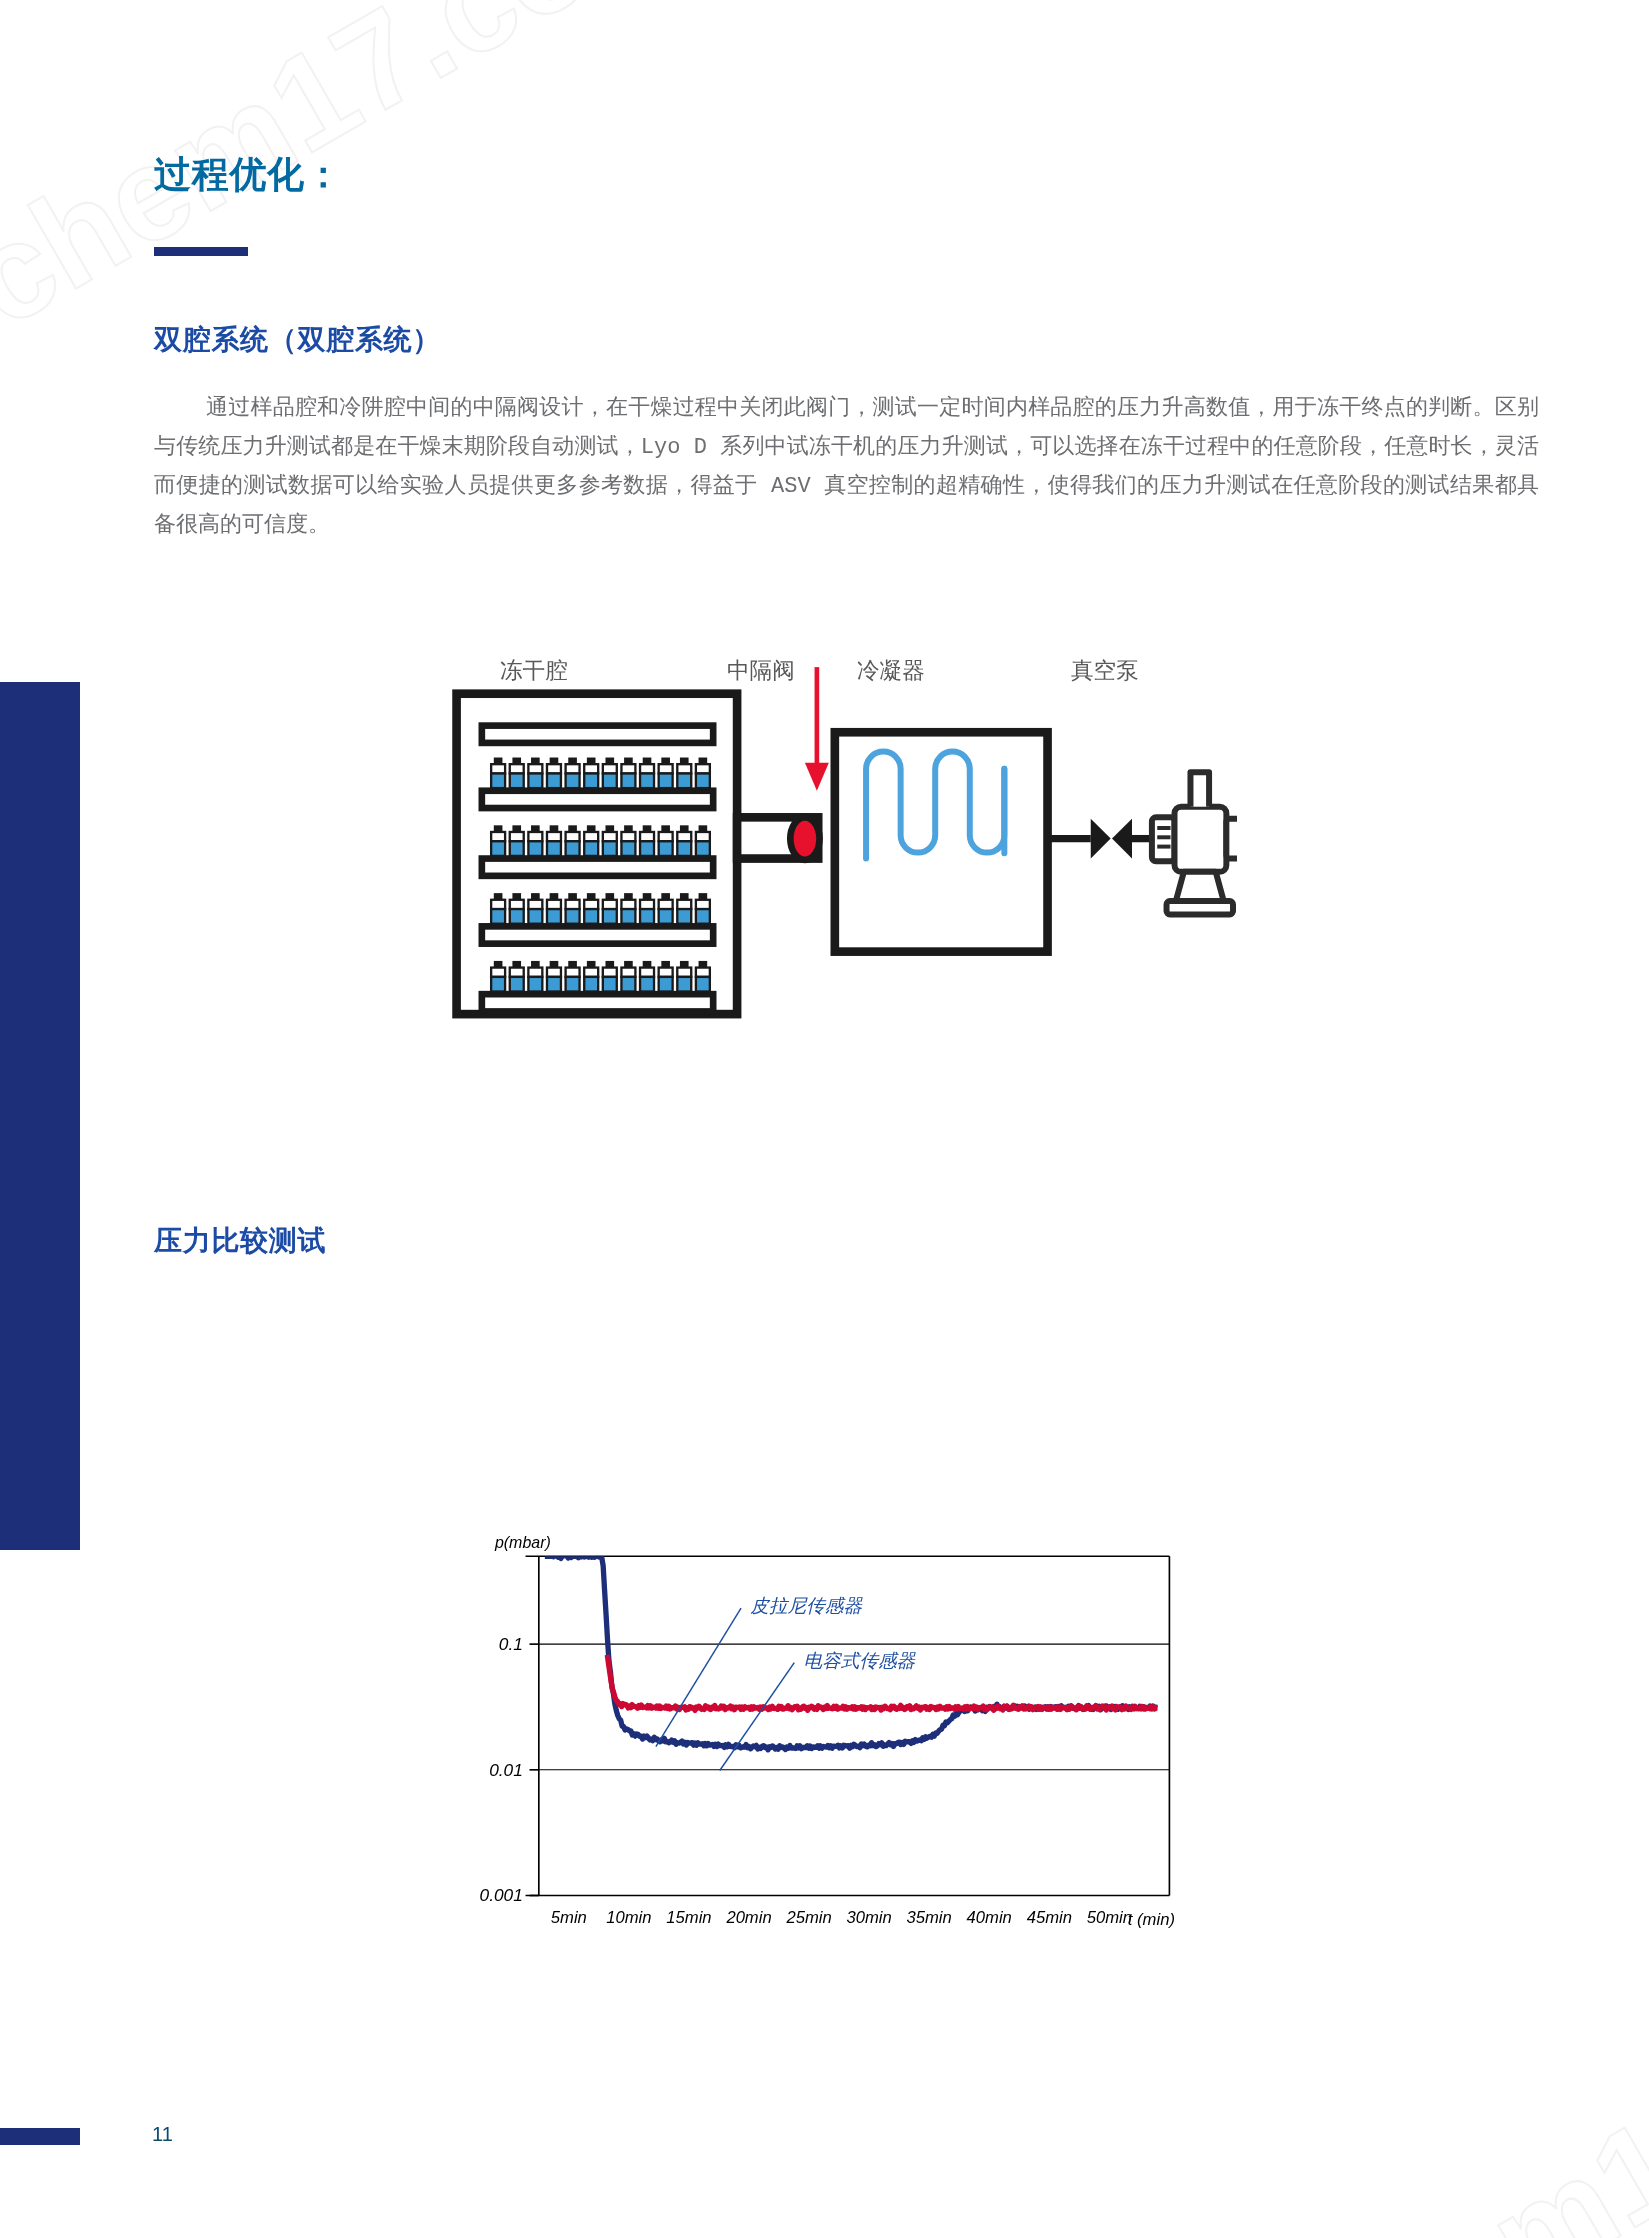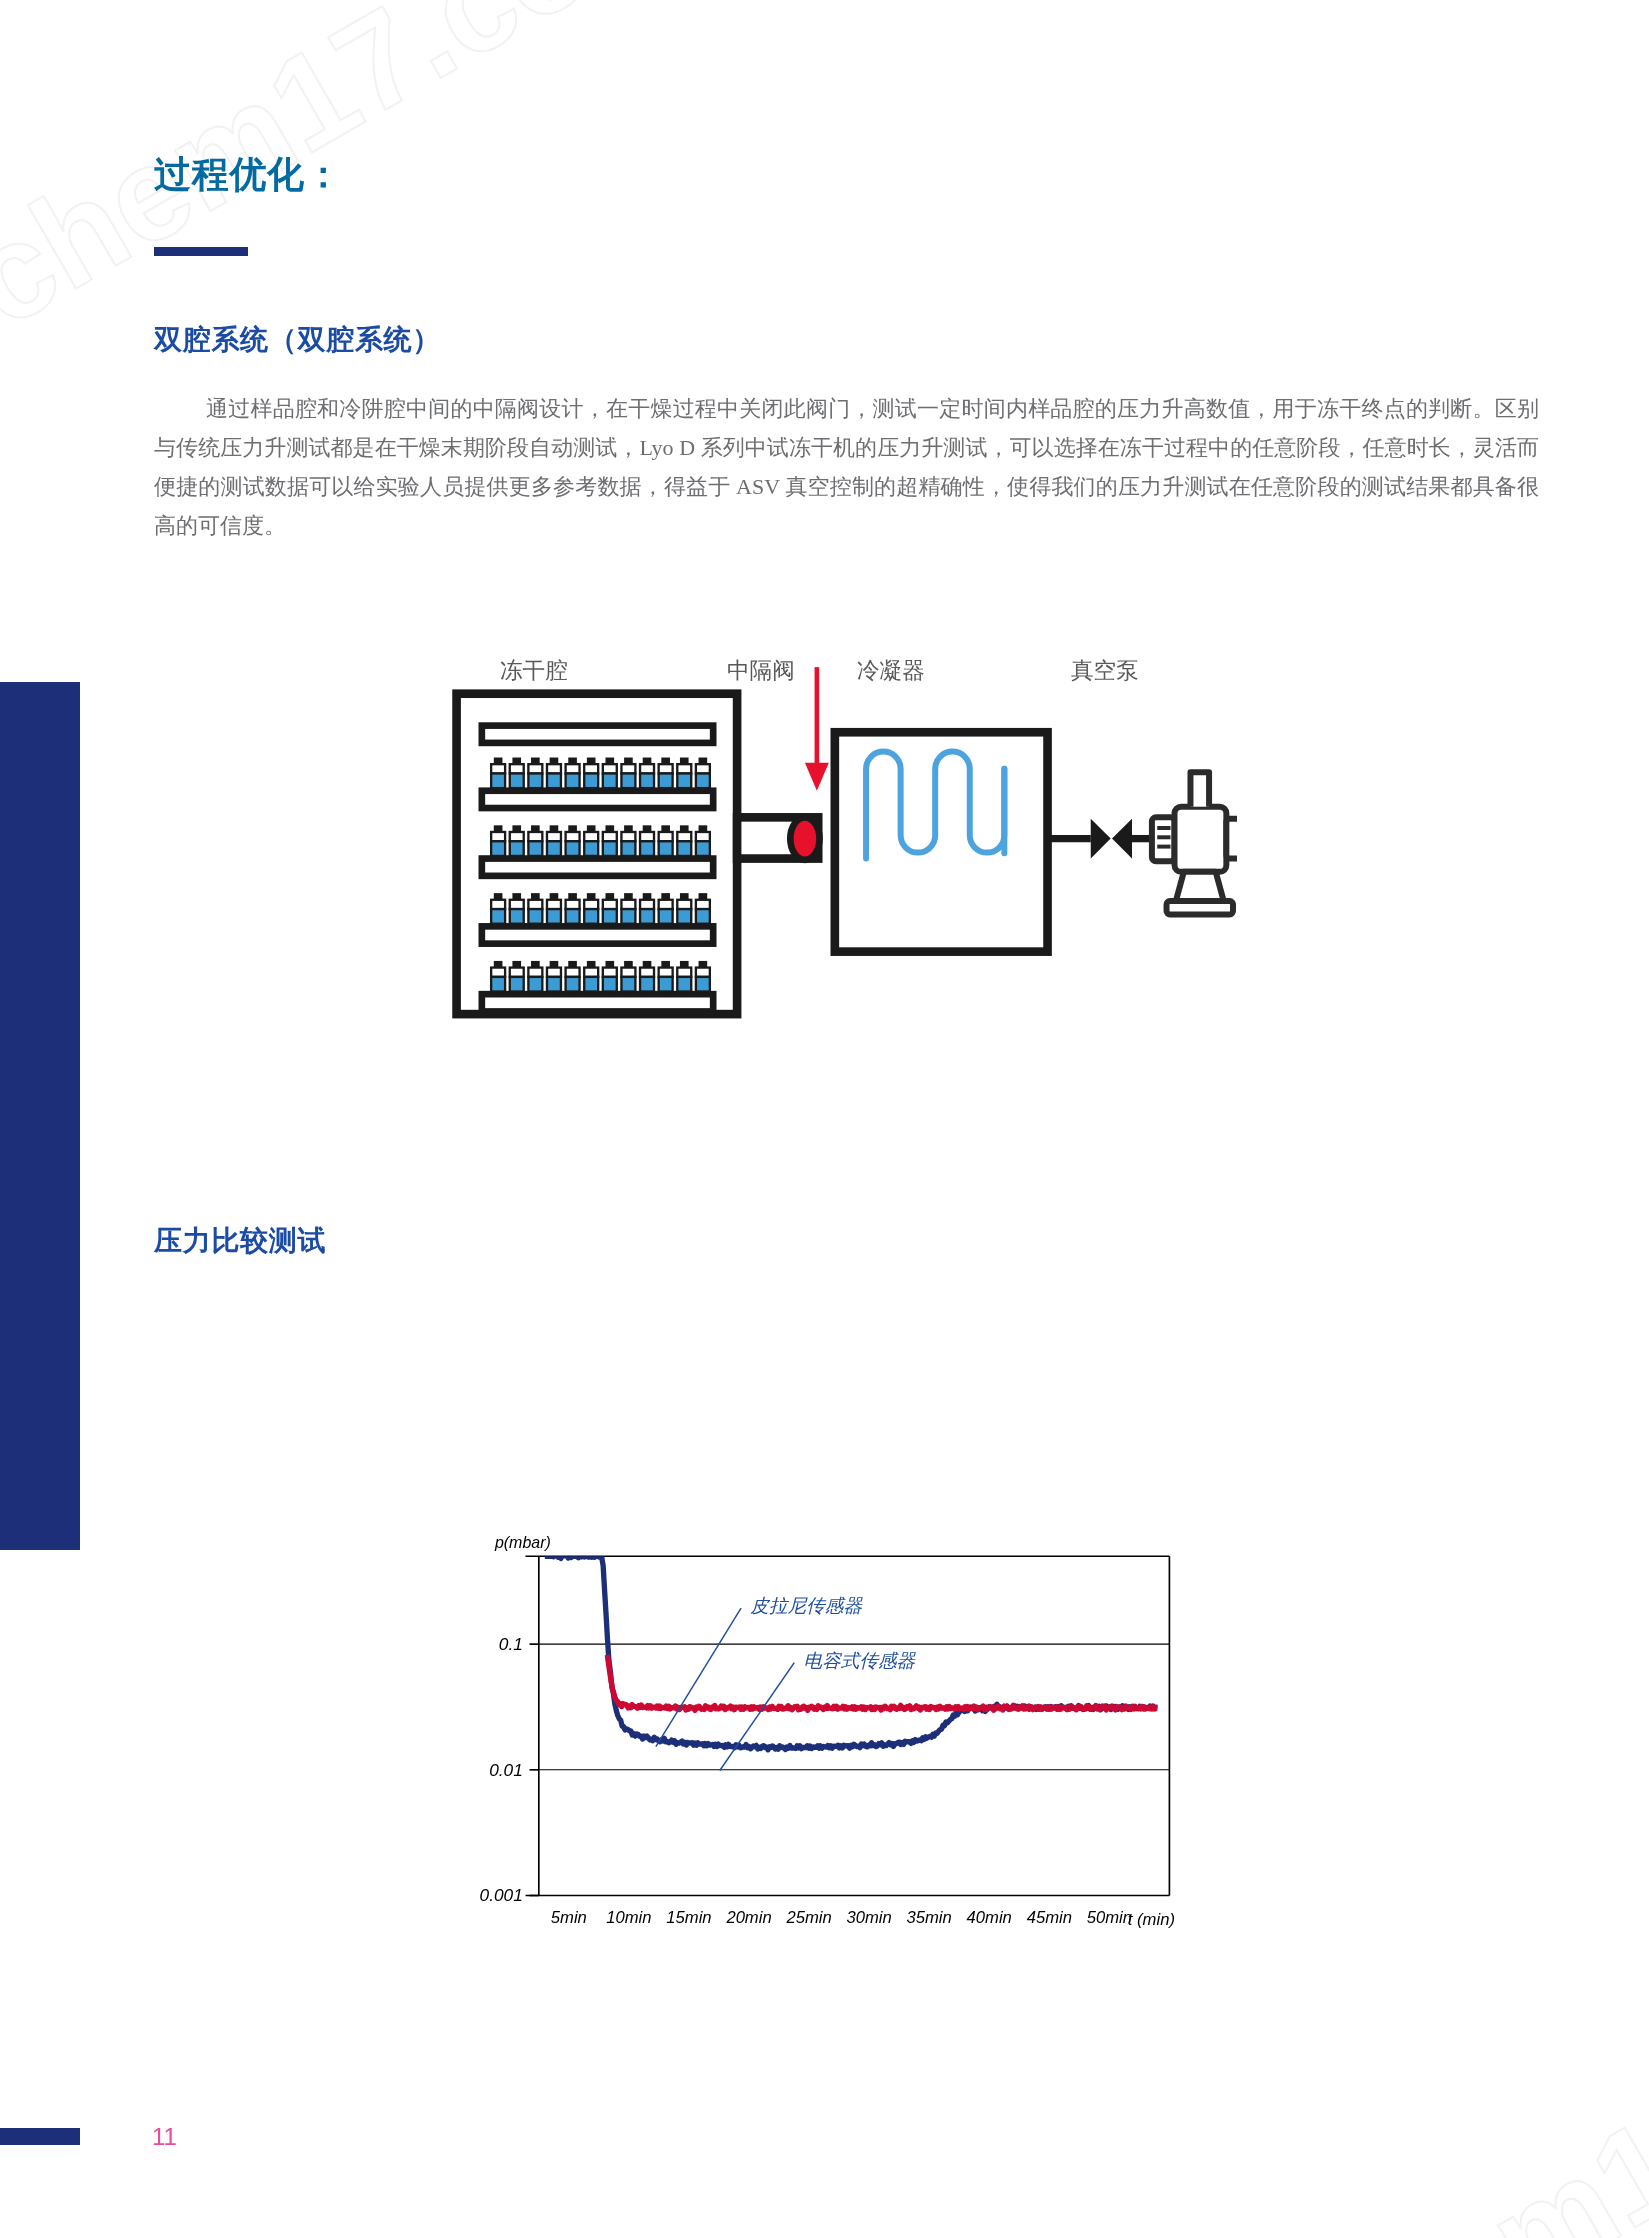--- a/index.html
+++ b/index.html
@@ -53,40 +53,40 @@
     font-weight:700; color:#1b4ba4; letter-spacing:0.7px;
   }
   .h2-a { top:321px; }
   .h2-b { top:1222px; }
 
   
   .para {
     position:absolute; left:154px; width:1385px;
     font-size:22px; line-height:39px; color:#6d6e71;
     text-align:justify; text-indent:52px;
-    font-family:Liberation Serif, serif;
+    font-family:Liberation Mono, monospace;
   }
   .para-a { top:389px; }
   .para-b { top:1285px; }
 
   
   .diagram { position:absolute; left:426px; top:619px; width:811px; height:406px; }
   .dlabel {
     position:absolute; font-size:22.6px; color:#58595b;
     white-space:nowrap;
     margin-top:31px;
   }
 
   
   .chart { position:absolute; left:459px; top:1523px; width:745px; height:459px;font-style:italic; }
 
   
   .pageno {
     position:absolute; left:152px; top:2123px;
-    font-size:24px; color:#ec4899;
+    font-size:20px; color:#0c4a6e;
   }
 </style>
 </head>
 <body>
 
 <div class="page">
 
   <div class="wm wm-tl">chem17.com</div>
   <div class="wm wm-br">chem17.com</div>
 

